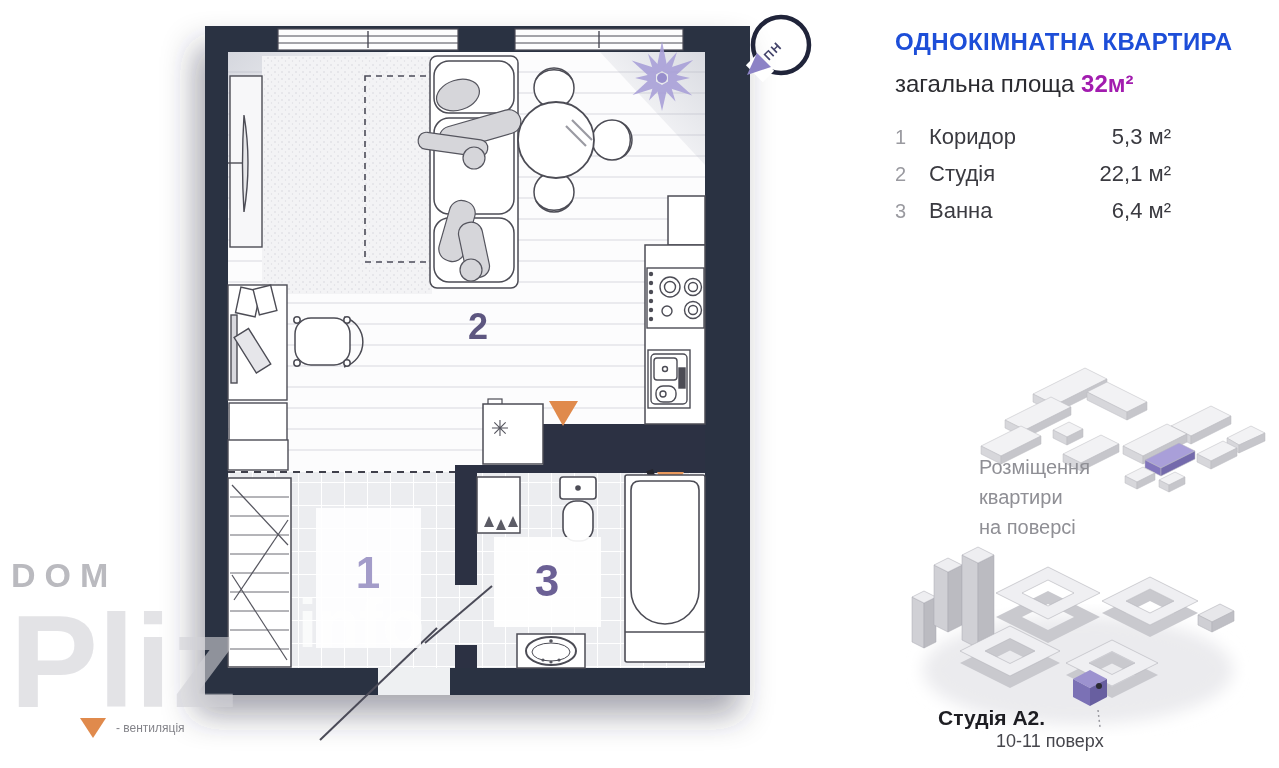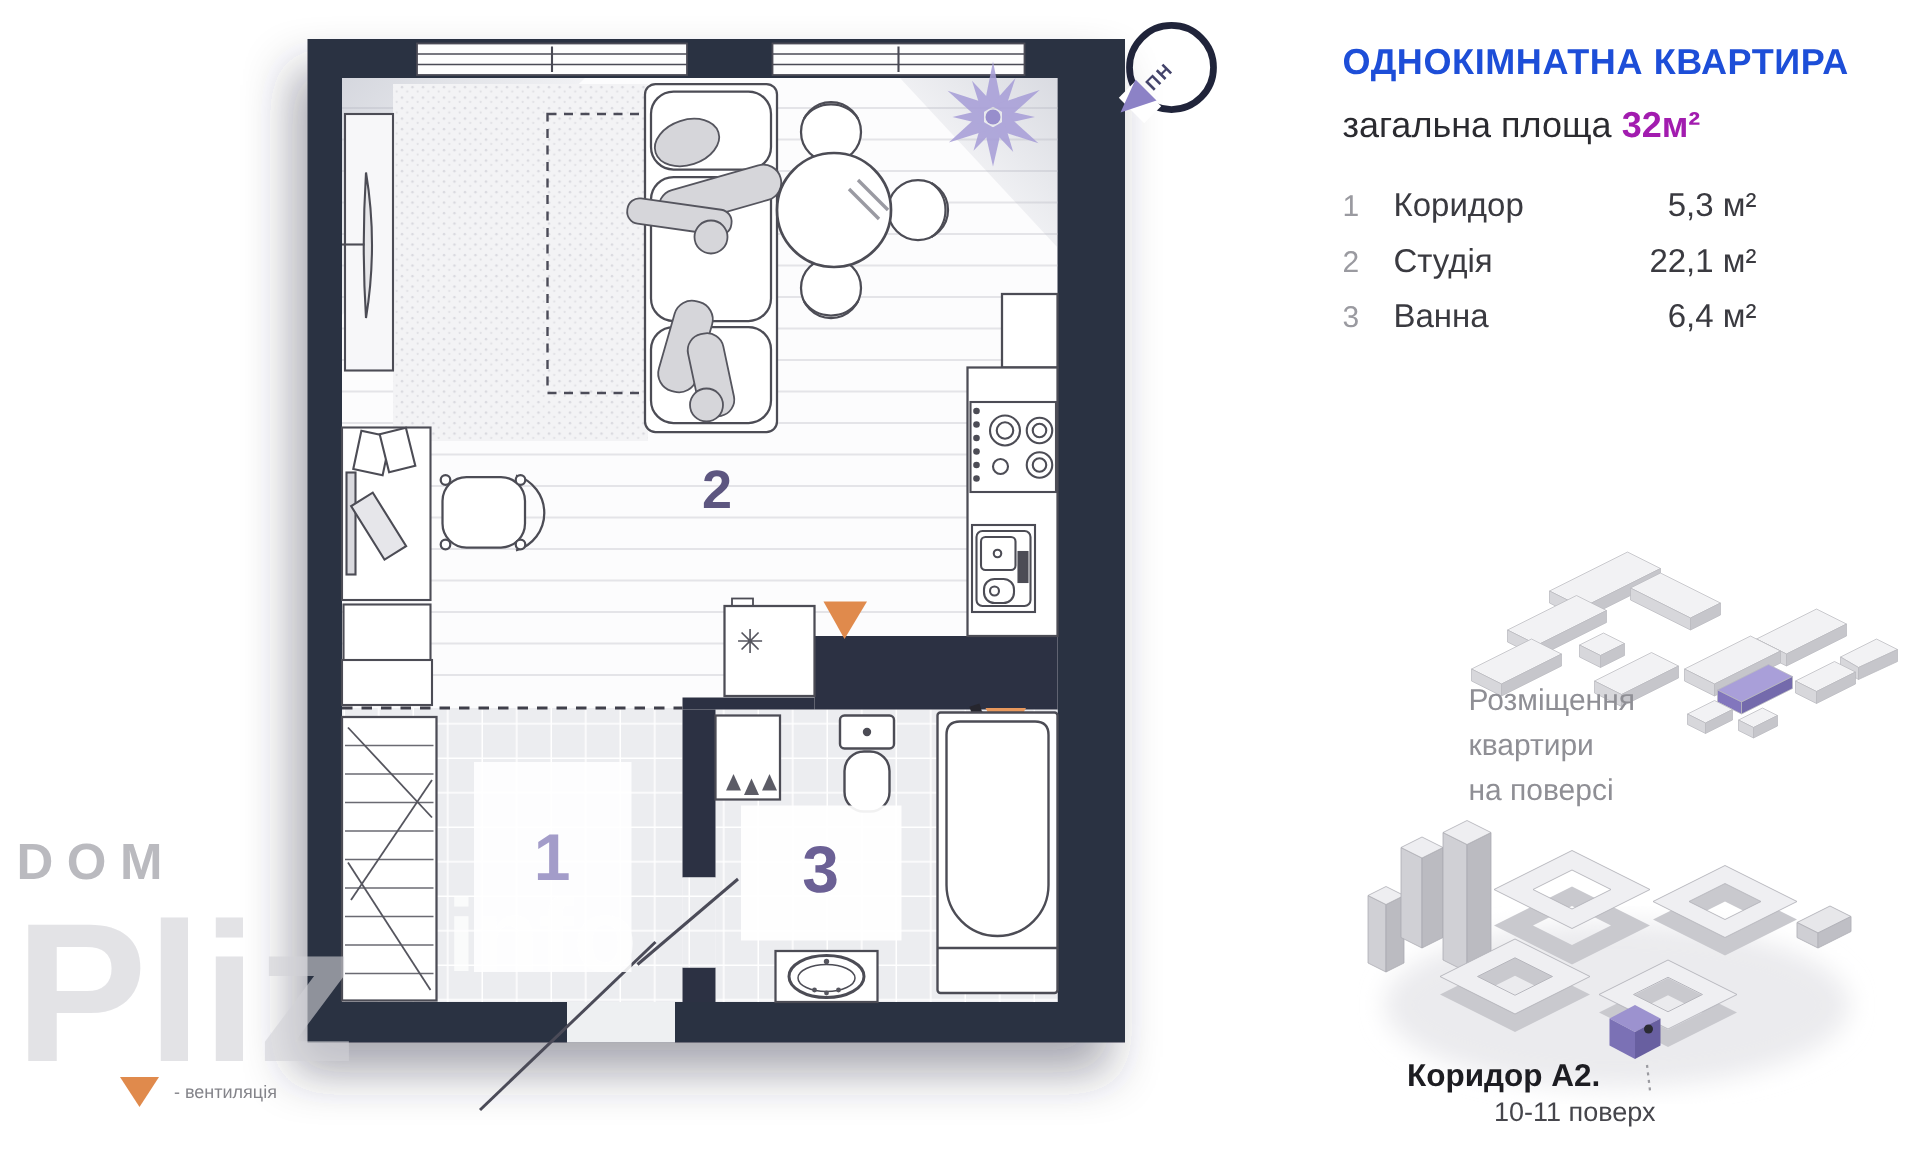--- a/index.html
+++ b/index.html
@@ -473,21 +473,21 @@
     </g>
 
     <g>
       <polygon points="175,174 192,165 209,174 192,183" fill="#9c92cf"></polygon>
       <polygon points="175,174 175,192 192,201 192,183" fill="#7b71b5"></polygon>
       <polygon points="209,174 209,192 192,201 192,183" fill="#685fa0"></polygon>
       <circle cx="201" cy="181" r="3" fill="#2b2b33"></circle>
       <line x1="200" y1="205" x2="202" y2="222" stroke="#9a9aa0" stroke-width="1.5" stroke-dasharray="2 3"></line>
     </g>
   </svg>
-  <div class="section-label">Коридор А2.</div>
+  <div class="section-label">Студія А2.</div>
   <div class="floors-label">10-11 поверх</div>
 
   <div class="wm-dom">DOM</div>
   <div class="wm-pliz">Pliz</div>
   <div class="wm-info">info</div>
 
   <div class="vent-legend">
     <span class="vent-tri"></span>
     <span class="vent-text">- вентиляція</span>
   </div>

